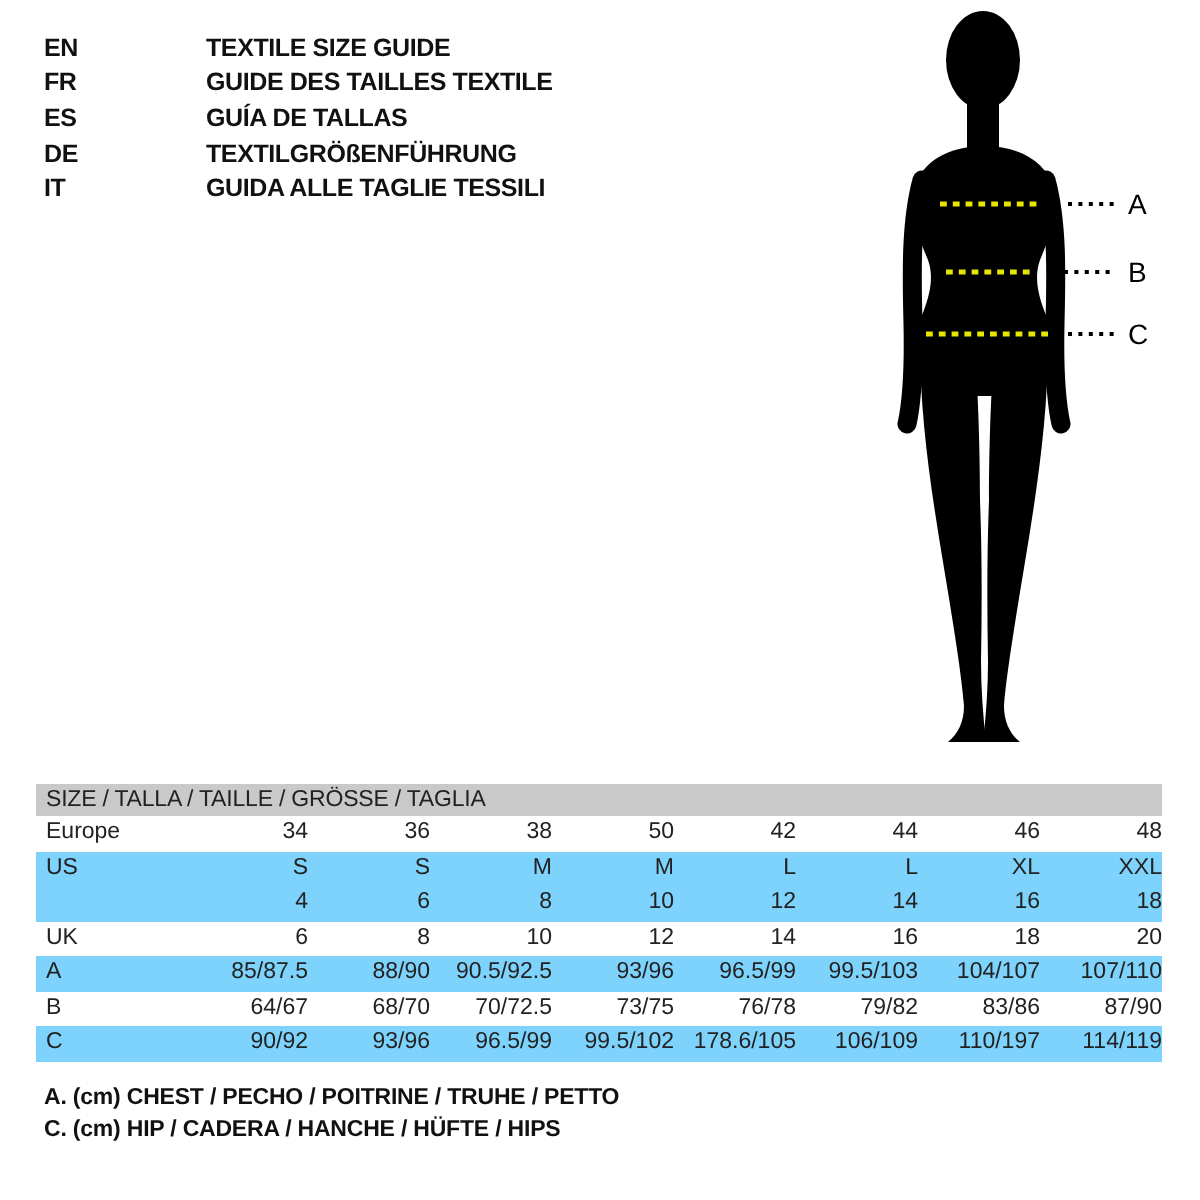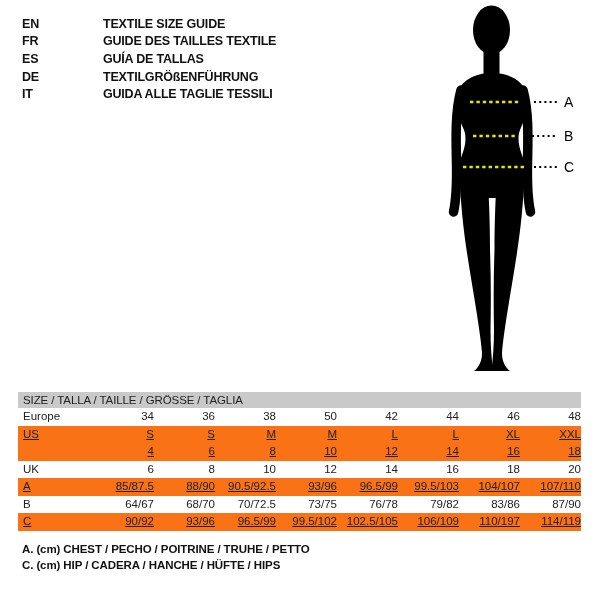--- a/index.html
+++ b/index.html
@@ -40,21 +40,21 @@
   
   .size-table { position: absolute; left: 18px; top: 392px; width: 563px; }
   .thead {
     background: #c9c9c9; height: 16px; line-height: 16px;
     font-size: 11.5px; padding-left: 5px; color: #222; letter-spacing: -0.1px;
   }
   .trow {
     display: grid; grid-template-columns: 75px repeat(8, 1fr);
     height: 17.5px; line-height: 17.5px; font-size: 11.5px; color: #222;
   }
-  .trow.shade { background: #f97316; text-decoration: underline; }
+  .trow.shade { background: #7dd3fc; }
   .tlabel { padding-left: 5px; text-align: left; }
   .tcell { text-align: right; }
 
   
   .legend-block { position: absolute; left: 22px; top: 542px; }
   .legend-line {
     font-weight: bold; font-size: 11.5px; line-height: 15.8px;
     letter-spacing: -0.1px; color: #111;
   }
 </style>
@@ -220,21 +220,21 @@
       <div class="tcell">83/86</div>
       <div class="tcell">87/90</div>
     </div>
 
     <div class="trow shade">
       <div class="tlabel">C</div>
       <div class="tcell">90/92</div>
       <div class="tcell">93/96</div>
       <div class="tcell">96.5/99</div>
       <div class="tcell">99.5/102</div>
-      <div class="tcell">102.5/105</div>
+      <div class="tcell">178.6/105</div>
       <div class="tcell">106/109</div>
       <div class="tcell">110/197</div>
       <div class="tcell">114/119</div>
     </div>
   </div>
 
   <div class="legend-block">
     <div class="legend-line">A. (cm) CHEST / PECHO / POITRINE / TRUHE / PETTO</div>
     <div class="legend-line">C. (cm) HIP / CADERA / HANCHE / HÜFTE / HIPS</div>
   </div>

